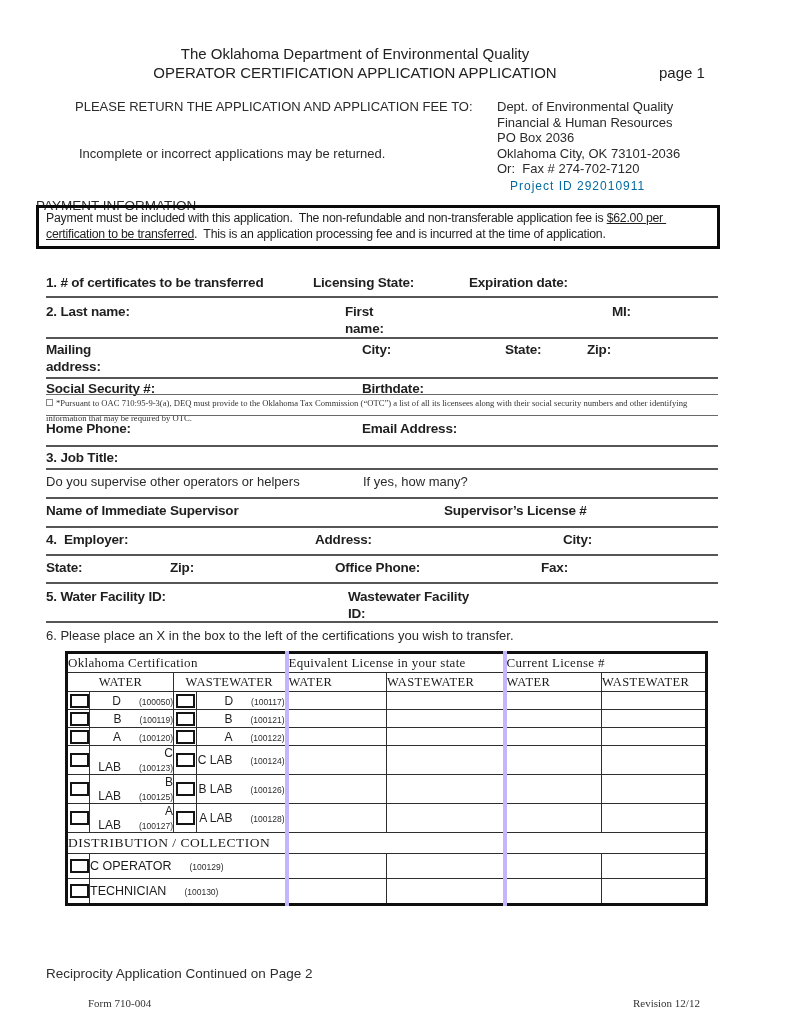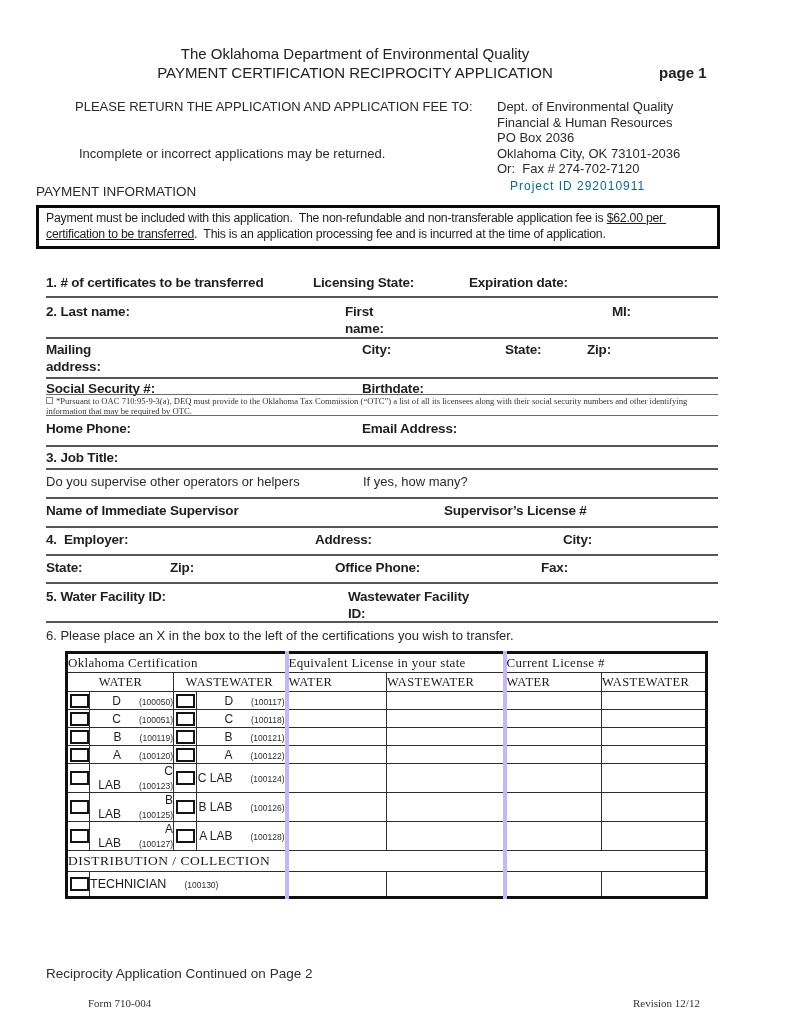--- a/index.html
+++ b/index.html
@@ -5,40 +5,40 @@
   html,body{margin:0;padding:0;background:#fff;}
   #page{position:relative;width:800px;height:1035px;background:#ffffff;overflow:hidden;
         font-family:"Liberation Sans",sans-serif;color:#262626;}
   .abs{position:absolute;white-space:pre-wrap;}
   .hr{position:absolute;left:46px;width:672px;height:2px;background:#565656;}
   .hr.thin{height:1px;background:#6a6a6a;}
 
   
   .title-wrap{position:absolute;left:105px;top:44px;width:500px;text-align:center;
               font-size:15px;line-height:19px;color:#222;}
-  .page-label{position:absolute;left:659px;top:64px;font-size:15px;color:#222;font-weight:bold;}
+  .page-label{position:absolute;left:659px;top:64px;font-size:15px;color:#222;}
   .ret-instr{position:absolute;left:75px;top:99px;font-size:13px;color:#2a2a2a;}
   .addr{position:absolute;left:497px;top:99px;font-size:13px;line-height:15.6px;color:#2a2a2a;}
   .fax-line{position:absolute;left:497px;top:161px;font-size:13px;color:#2a2a2a;}
   .incomplete{position:absolute;left:79px;top:146px;font-size:13px;color:#2a2a2a;}
   .projid{position:absolute;left:510px;top:179px;font-family:Liberation Sans, sans-serif;
           font-size:12px;letter-spacing:1px;color:#0369a1;}
 
   
-  .pay-title{position:absolute;left:36px;top:184px;font-size:13.5px;color:#2a2a2a;}
+  .pay-title{position:absolute;left:36px;top:198px;font-size:13.5px;color:#2a2a2a;}
   .pay-box{position:absolute;left:36px;top:205px;width:664px;min-height:28px;border:3px solid #0a0a0a;
            padding:3px 7px 4px 7px;font-size:12.3px;line-height:15.5px;letter-spacing:-0.25px;
            color:#1f1f1f;white-space:pre-wrap;}
   .u{text-decoration:underline;}
 
   
   .lbl-b{font-weight:700;font-size:13.5px;letter-spacing:-0.2px;line-height:17px;color:#1f1f1f;}
   .lbl-r{font-weight:400;font-size:13px;line-height:17px;color:#2a2a2a;}
   .footnote{position:absolute;left:46px;top:396px;width:672px;font-family:"Liberation Serif",serif;
-            font-size:8.6px;line-height:10px;color:#333;}
+            font-size:8.6px;line-height:15px;color:#333;}
   .fn-box{display:inline-block;width:5px;height:5px;border:1px solid #888;margin-right:3px;}
 
   .sec6{position:absolute;left:46px;top:628px;font-size:13px;color:#2a2a2a;}
 
   
   #cert-table{position:absolute;left:65px;top:651px;width:640px;border-collapse:collapse;
               table-layout:fixed;font-family:"Liberation Serif",serif;color:#1b1b1b;
               border:3px solid #0f0f0f;}
   #cert-table td{border:1px solid #2e2e2e;padding:0;overflow:hidden;vertical-align:middle;}
   #cert-table .gl{border-left:4px solid #c4b5fd;}
@@ -60,21 +60,21 @@
   .form-num{position:absolute;left:88px;top:997px;font-family:"Liberation Serif",serif;font-size:11px;color:#333;}
   .revision{position:absolute;left:633px;top:997px;font-family:"Liberation Serif",serif;font-size:11px;color:#333;}
 </style>
 </head>
 <body>
 
 <div id="page">
 
   <div class="title-wrap">
     <div>The Oklahoma Department of Environmental Quality</div>
-    <div>PAYMENT CERTIFICATION RECIPROCITY APPLICATION</div>
+    <div>OPERATOR CERTIFICATION APPLICATION APPLICATION</div>
   </div>
   <div class="page-label">page 1</div>
 
   <div class="ret-instr">PLEASE RETURN THE APPLICATION AND APPLICATION FEE TO:</div>
   <div class="addr">
     <div>Dept. of Environmental Quality</div>
     <div>Financial &amp; Human Resources</div>
     <div>PO Box 2036</div>
     <div>Oklahoma City, OK 73101-2036</div>
   </div>
@@ -177,34 +177,20 @@
       <td class="lb"><span>D</span><span class="code">(100117)</span></td>
       <td class="gl"></td>
       <td></td>
       <td class="gl"></td>
       <td></td>
     </tr>
     <tr class="trd">
       <td class="cbcell">
             <span class="box"></span>
           </td>
-      <td class="lb"><span>C</span><span class="code">(100051)</span></td>
-      <td class="cbcell">
-            <span class="box"></span>
-          </td>
-      <td class="lb"><span>C</span><span class="code">(100118)</span></td>
-      <td class="gl"></td>
-      <td></td>
-      <td class="gl"></td>
-      <td></td>
-    </tr>
-    <tr class="trd">
-      <td class="cbcell">
-            <span class="box"></span>
-          </td>
       <td class="lb"><span>B</span><span class="code">(100119)</span></td>
       <td class="cbcell">
             <span class="box"></span>
           </td>
       <td class="lb"><span>B</span><span class="code">(100121)</span></td>
       <td class="gl"></td>
       <td></td>
       <td class="gl"></td>
       <td></td>
     </tr>
@@ -268,20 +254,30 @@
     <tr class="trdist">
       <td colspan="4" class="dl">DISTRIBUTION / COLLECTION</td>
       <td colspan="2" class="gl"></td>
       <td colspan="2" class="gl"></td>
     </tr>
 
     <tr class="trsp">
       <td class="cbcell">
             <span class="box"></span>
           </td>
+      <td colspan="3" class="sl"><span>C OPERATOR</span><span class="code">(100129)</span></td>
+      <td class="gl"></td>
+      <td></td>
+      <td class="gl"></td>
+      <td></td>
+    </tr>
+    <tr class="trsp">
+      <td class="cbcell">
+            <span class="box"></span>
+          </td>
       <td colspan="3" class="sl"><span>TECHNICIAN</span><span class="code">(100130)</span></td>
       <td class="gl"></td>
       <td></td>
       <td class="gl"></td>
       <td></td>
     </tr>
   </tbody>
     </table>
 
   <div class="continued">Reciprocity Application Continued on Page 2</div>

